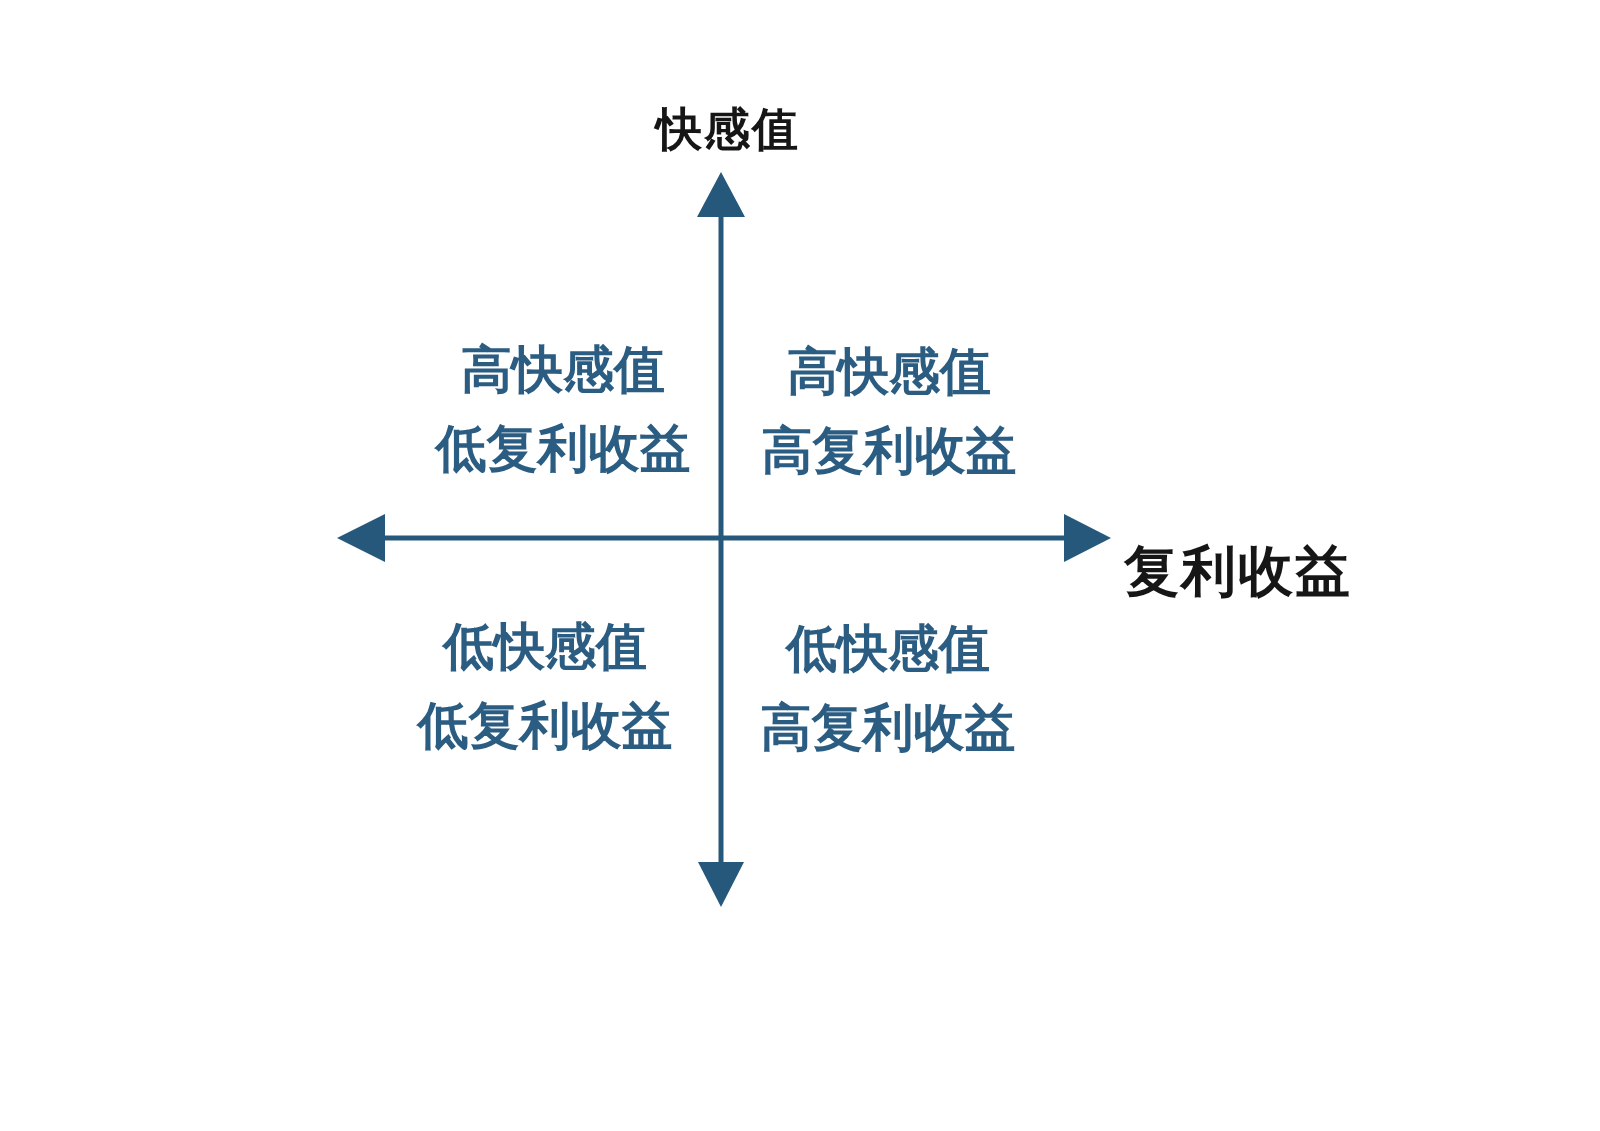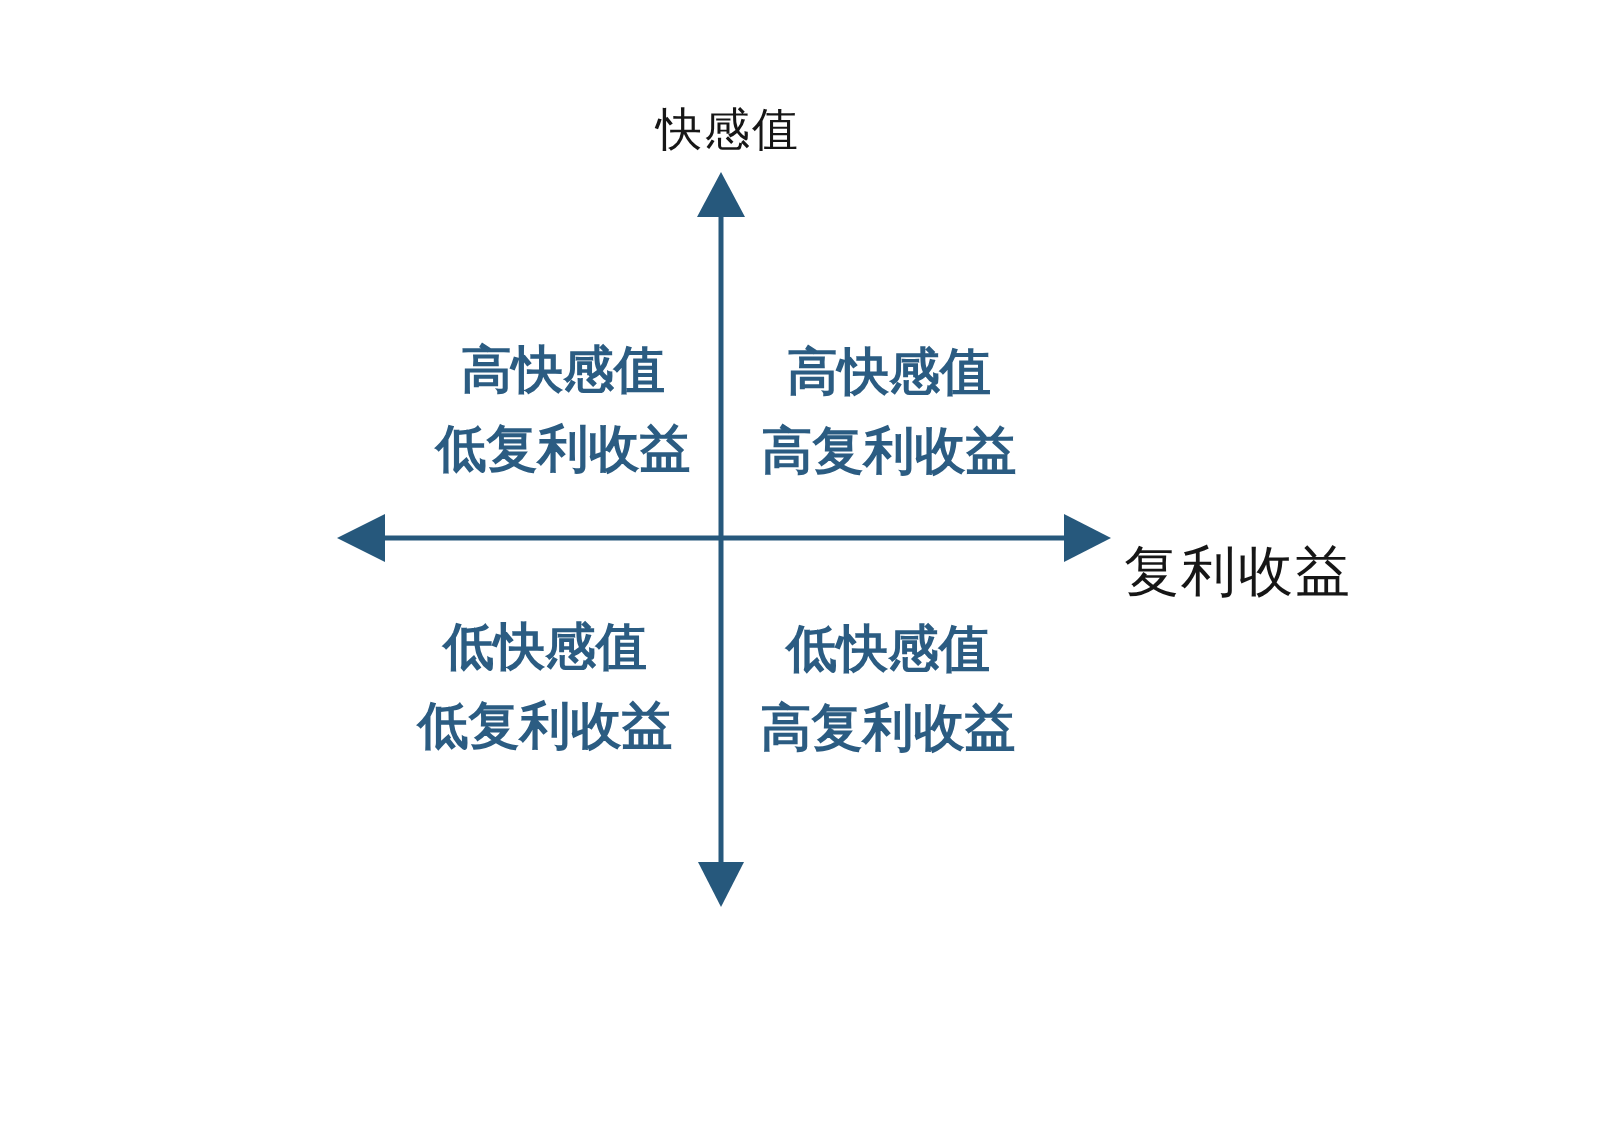--- a/index.html
+++ b/index.html
@@ -27,21 +27,21 @@
     left: 0;
     top: 0;
   }
   .axis-line {
     stroke-width: 5;
   }
   .axis-label {
     position: absolute;
     color: var(--color-axis-label-text);
     font-size: 46px;
-    font-weight: 400;
+    font-weight: 700;
     line-height: 1;
     white-space: nowrap;
     letter-spacing: 2px;
   }
   .y-label { left: 656px; top: 106px; }
   .x-label { left: 1124px; top: 544px; font-size: 55px; }
   .quad {
     position: absolute;
     display: flex;
     flex-direction: column;

